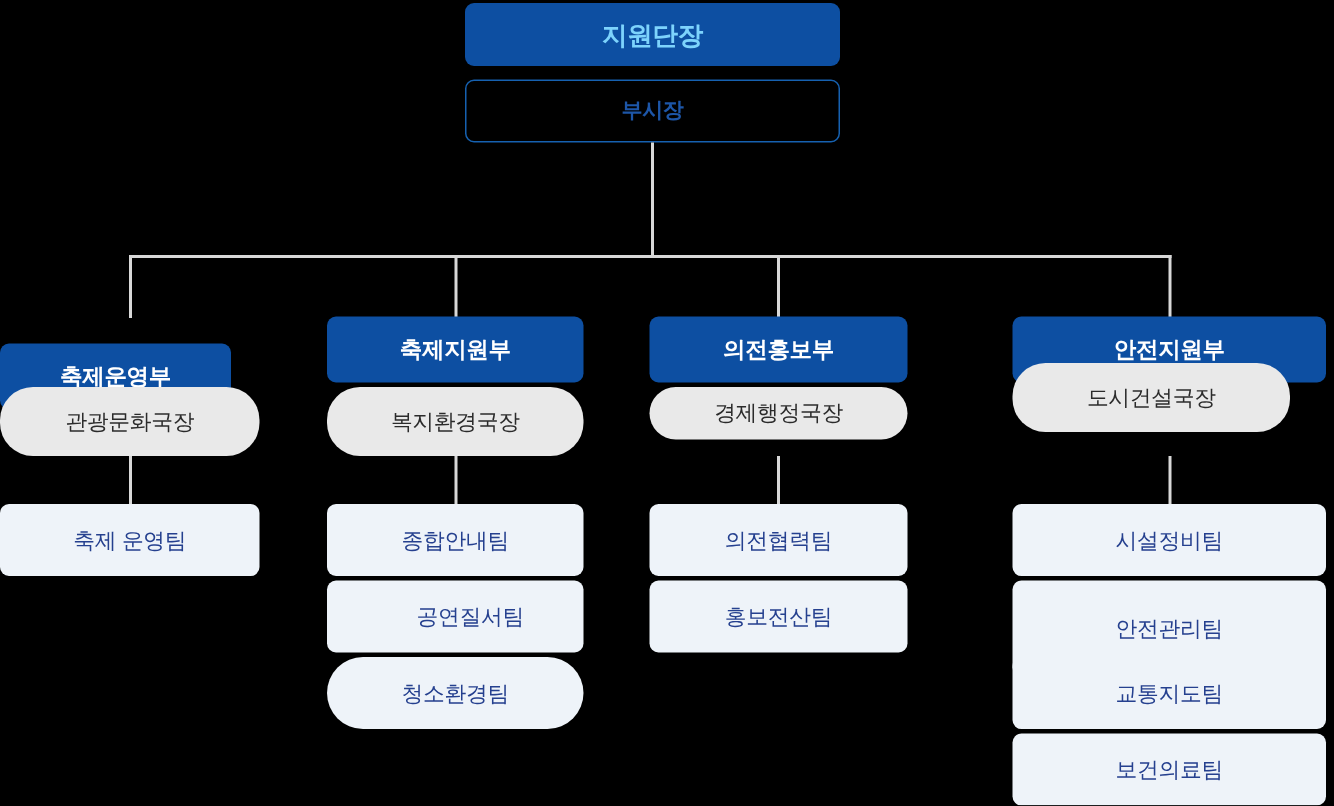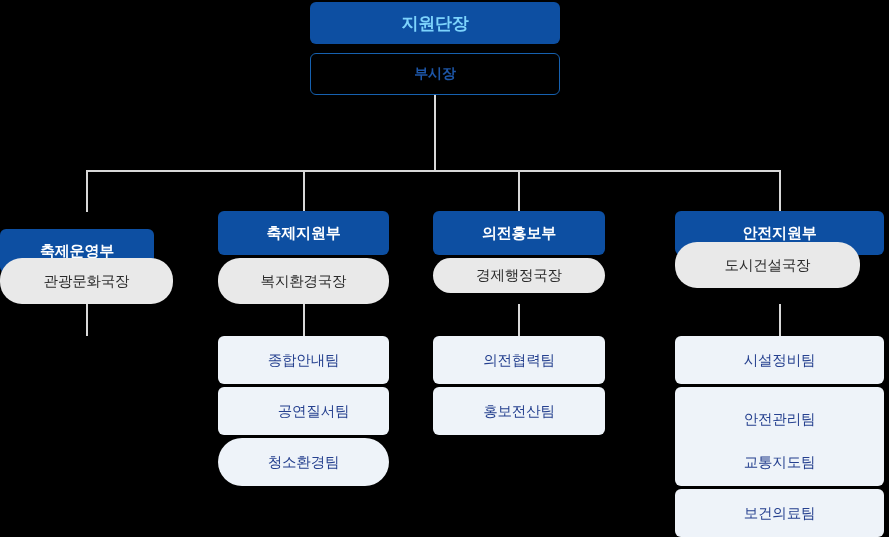--- a/index.html
+++ b/index.html
@@ -91,20 +91,21 @@
   <div class="line line-h" style="left:87px; top:170px; width:694px; height:2px;"></div>
 
   <div class="line line-v" style="left:86px; top:170px; width:2px; height:42px;"></div>
   <div class="line line-v" style="left:303px; top:170px; width:2px; height:42px;"></div>
   <div class="line line-v" style="left:518px; top:170px; width:2px; height:42px;"></div>
   <div class="line line-v" style="left:779px; top:170px; width:2px; height:42px;"></div>
 
   <div class="box box-dept" style="left:0px; top:197px; width:154px; height:44px;margin-top:32px;">축제운영부</div>
   <div class="box box-director" style="left:0px; top:258px; width:173px; height:46px;">관광문화국장</div>
   <div class="line line-v" style="left:86px; top:304px; width:2px; height:32px;"></div>
+  <div class="box box-team" style="left:0px; top:336px; width:173px; height:48px;">축제 운영팀</div>
 
   <div class="box box-dept" style="left:218px; top:211px; width:171px; height:44px;">축제지원부</div>
   <div class="box box-director" style="left:218px; top:258px; width:171px; height:46px;">복지환경국장</div>
   <div class="line line-v" style="left:303px; top:304px; width:2px; height:32px;"></div>
   <div class="box box-team" style="left:218px; top:336px; width:171px; height:48px;">종합안내팀</div>
   <div class="box box-team" style="left:218px; top:387px; width:171px; height:48px;padding-left:20px;">공연질서팀</div>
   <div class="box box-team" style="left:218px; top:438px; width:171px; height:48px;border-radius:24px;">청소환경팀</div>
 
   <div class="box box-dept" style="left:433px; top:211px; width:172px; height:44px;">의전홍보부</div>
   <div class="box box-director" style="left:433px; top:258px; width:172px; height:35px;">경제행정국장</div>

